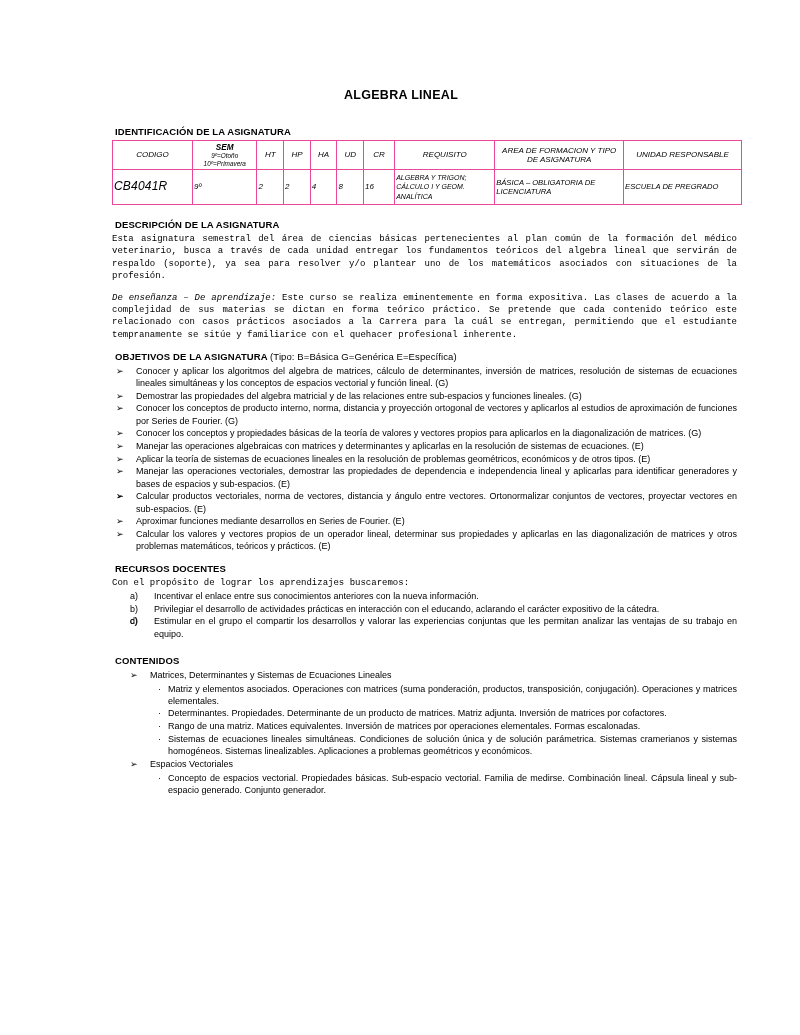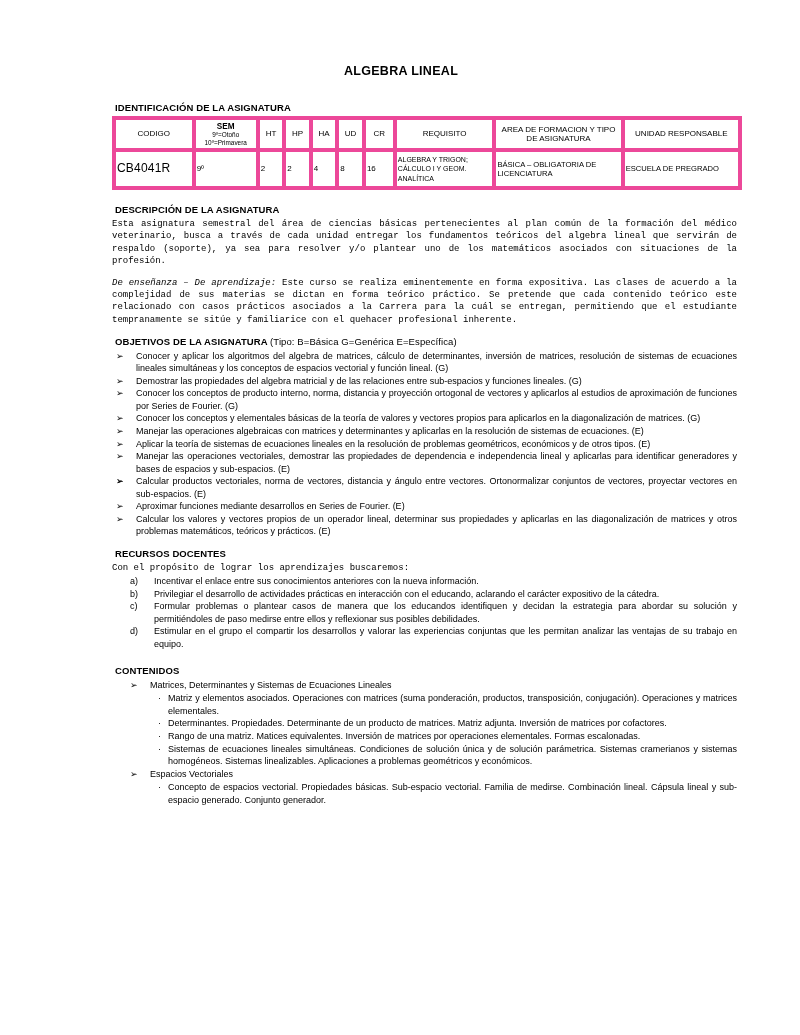--- a/index.html
+++ b/index.html
@@ -10,21 +10,21 @@
   body {
     width: 800px;
     min-height: 1035px;
     font-family: "Liberation Sans", sans-serif;
     color: #000000;
   }
   .page {
     width: 800px;
     min-height: 1035px;
     box-sizing: border-box;
-    padding: 64px 60px 20px 112px;
+    padding: 88px 60px 20px 112px;
     position: relative;
   }
   .doc-title {
     text-align: center;
     font-size: 12.5px;
     font-weight: bold;
     letter-spacing: 0.3px;
     margin: 0 0 24px 0;
     padding-right: 50px;
   }
@@ -50,26 +50,27 @@
   }
 
   
   table.ident {
     border-collapse: collapse;
     width: 630px;
     table-layout: fixed;
     margin-bottom: 4px;
   }
   table.ident td, table.ident th {
-    border: 4px solid #ec4899;
+    border: 1px solid #ec4899;
     vertical-align: middle;
     font-size: 8px;
     padding: 2px 1px;
     line-height: 9.5px;
     font-weight: normal;
+    font-style: italic;
   }
   table.ident th {
     font-weight: normal;
   }
   .th-label {
     font-size: 8.2px;
     font-weight: normal;
   }
   .sem-head {
     line-height: 9px;
@@ -255,39 +256,39 @@
   <p class="para"><span class="ital">De enseñanza – De aprendizaje:</span><span> Este curso se realiza eminentemente en forma expositiva. Las clases de acuerdo a la complejidad de sus materias se dictan en forma teórico práctico. Se pretende que cada contenido teórico este relacionado con casos prácticos asociados a la Carrera para la cuál se entregan, permitiendo que el estudiante tempranamente se sitúe y familiarice con el quehacer profesional inherente.</span></p>
 
   <div class="block-gap"></div>
 
   <div class="section-heading"><span>OBJETIVOS DE LA ASIGNATURA</span> <span class="tipo-note">(Tipo:  B=Básica G=Genérica E=Específica)</span></div>
 
   <ul class="arrow-list">
     <li><span class="marker">➢</span><span>Conocer y aplicar los algoritmos del algebra de matrices, cálculo de determinantes, inversión de matrices, resolución de sistemas de ecuaciones lineales simultáneas y los conceptos de espacios vectorial y función lineal. (G)</span></li>
     <li><span class="marker">➢</span><span>Demostrar las propiedades del algebra matricial y de las relaciones entre sub-espacios y funciones lineales. (G)</span></li>
     <li><span class="marker">➢</span><span>Conocer los conceptos de producto interno, norma, distancia y proyección ortogonal de vectores y aplicarlos al estudios de aproximación de funciones por Series de Fourier. (G)</span></li>
-    <li><span class="marker">➢</span><span>Conocer los conceptos y elementales básicas de la teoría de valores y vectores propios para aplicarlos en la diagonalización de matrices. (G)</span></li>
+    <li><span class="marker">➢</span><span>Conocer los conceptos y propiedades básicas de la teoría de valores y vectores propios para aplicarlos en la diagonalización de matrices. (G)</span></li>
     <li><span class="marker">➢</span><span>Manejar las operaciones algebraicas con matrices y determinantes y aplicarlas en la resolución de sistemas de ecuaciones. (E)</span></li>
     <li><span class="marker">➢</span><span>Aplicar la teoría de sistemas de ecuaciones lineales en la resolución de problemas geométricos, económicos y de otros tipos. (E)</span></li>
     <li><span class="marker">➢</span><span>Manejar las operaciones vectoriales, demostrar las propiedades de dependencia e independencia lineal y aplicarlas para identificar generadores y bases de espacios y sub-espacios. (E)</span></li>
     <li><span class="marker">➢</span></li>
     <li><span class="marker">➢</span><span>Calcular productos vectoriales, norma de vectores, distancia y ángulo entre vectores. Ortonormalizar conjuntos de vectores, proyectar vectores en sub-espacios. (E)</span></li>
     <li><span class="marker">➢</span><span>Aproximar funciones mediante desarrollos en Series de Fourier. (E)</span></li>
     <li><span class="marker">➢</span><span>Calcular los valores y vectores propios de un operador lineal, determinar sus propiedades y aplicarlas en las diagonalización de matrices y otros problemas matemáticos, teóricos y prácticos. (E)</span></li>
   </ul>
 
   <div class="block-gap"></div>
 
   <div class="section-heading">RECURSOS DOCENTES</div>
   <p class="para">Con el propósito de lograr los aprendizajes buscaremos:</p>
 
   <ol class="letters">
     <li><span class="marker">a)</span><span>Incentivar el enlace entre sus conocimientos anteriores con la nueva información.</span></li>
     <li><span class="marker">b)</span><span>Privilegiar el desarrollo de actividades prácticas en interacción con el educando, aclarando el carácter expositivo de la cátedra.</span></li>
-    <li><span class="marker">c)</span><span>Formular problemas o plantear casos de manera que los educandos identifiquen y decidan la estrategia para abordar su solución y permitiéndoles de paso medirse entre ellos y reflexionar sus posibles debilidades.</span></li>
+    <li><span class="marker">c)</span></li>
     <li><span class="marker">d)</span><span>Estimular en el grupo el compartir los desarrollos y valorar las experiencias conjuntas que les permitan analizar las ventajas de su trabajo en equipo.</span></li>
   </ol>
 
   <div class="block-gap"></div>
   <div class="small-gap"></div>
 
   <div class="section-heading">CONTENIDOS</div>
 
   <div class="contenidos-block">
 

